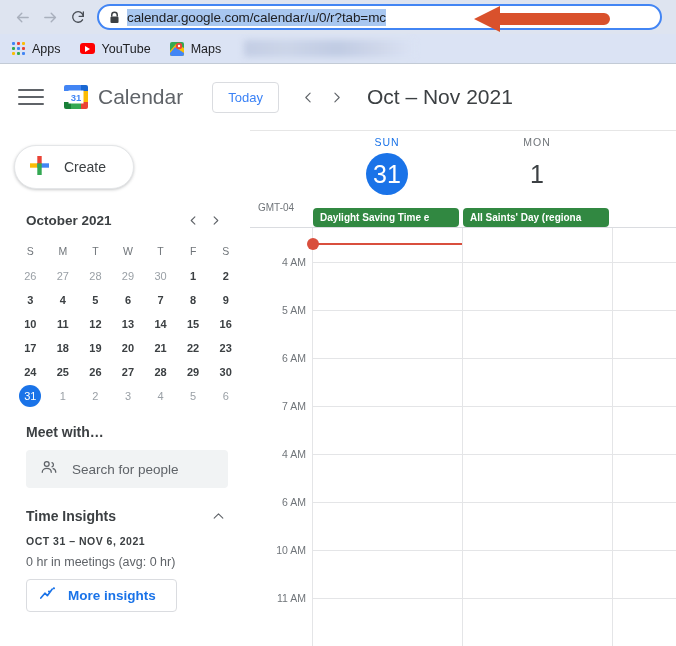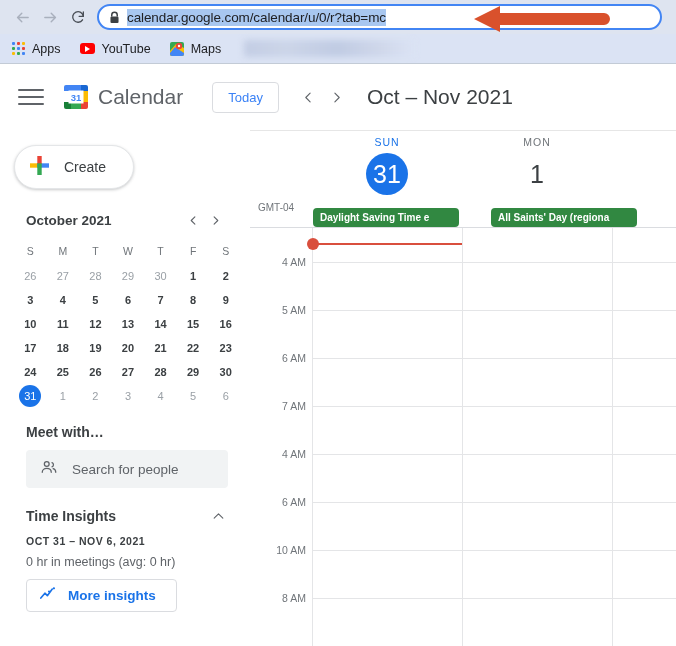--- a/index.html
+++ b/index.html
@@ -475,40 +475,40 @@
             </div>
             <div class="daycol-head" style="left: 212px;">
               <div class="dow-label">MON</div>
               <div class="dnum">1</div>
             </div>
           </div>
 
         <div class="gmt-label">GMT-04</div>
         <div class="allday-row" id="allday-row">
             <div class="chip" style="left: 63px; width: 146px; top: 4px; background: rgb(49, 136, 65);">Daylight Saving Time e</div>
-            <div class="chip" style="left: 213px; width: 146px; top: 4px; background: rgb(49, 136, 65); margin-left: 28px;">All Saints' Day (regiona</div>
+            <div class="chip" style="left: 213px; width: 146px; top: 4px; background: rgb(49, 136, 65);">All Saints' Day (regiona</div>
           </div>
         <div class="allday-rule"></div>
 
         <div class="timegrid" id="timegrid">
             <div class="hour-label" style="top: 28px; right: 370px;">4 AM</div>
             <div class="hline" style="top: 34px;"></div>
             <div class="hour-label" style="top: 76px; right: 370px;">5 AM</div>
             <div class="hline" style="top: 82px;"></div>
             <div class="hour-label" style="top: 124px; right: 370px;">6 AM</div>
             <div class="hline" style="top: 130px;"></div>
             <div class="hour-label" style="top: 172px; right: 370px;">7 AM</div>
             <div class="hline" style="top: 178px;"></div>
             <div class="hour-label" style="top: 220px; right: 370px;">4 AM</div>
             <div class="hline" style="top: 226px;"></div>
             <div class="hour-label" style="top: 268px; right: 370px;">6 AM</div>
             <div class="hline" style="top: 274px;"></div>
             <div class="hour-label" style="top: 316px; right: 370px;">10 AM</div>
             <div class="hline" style="top: 322px;"></div>
-            <div class="hour-label" style="top: 364px; right: 370px;">8 AM</div>
+            <div class="hour-label" style="top: 364px; right: 370px;">11 AM</div>
             <div class="hline" style="top: 370px;"></div>
             <div class="vline" style="left: 62px;"></div>
             <div class="vline" style="left: 212px;"></div>
             <div class="vline" style="left: 362px;"></div>
             <div class="nowline" style="left: 62px; width: 150px; top: 15px; background: rgb(217, 79, 61);"></div>
             <div class="nowdot" style="left: 57px; top: 10px; background: rgb(217, 79, 61);"></div>
           </div>
       </div>
     </div>
   </div>

